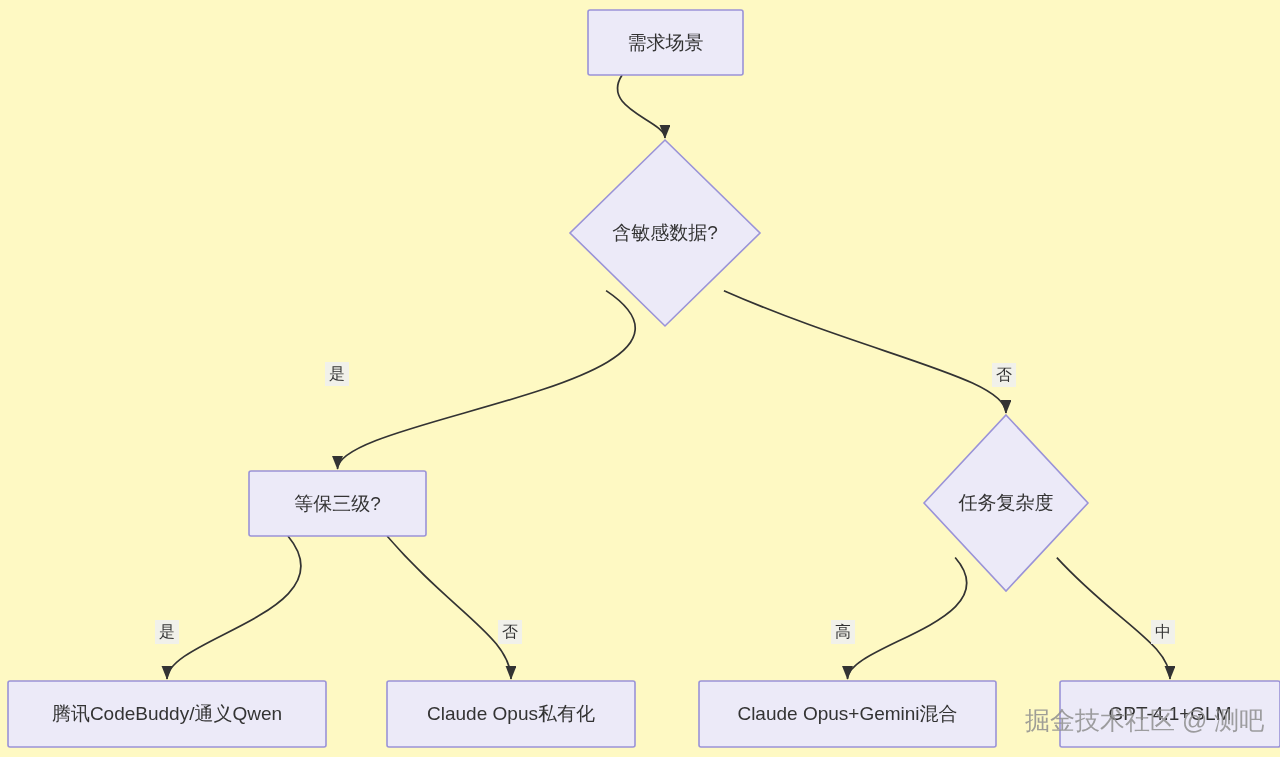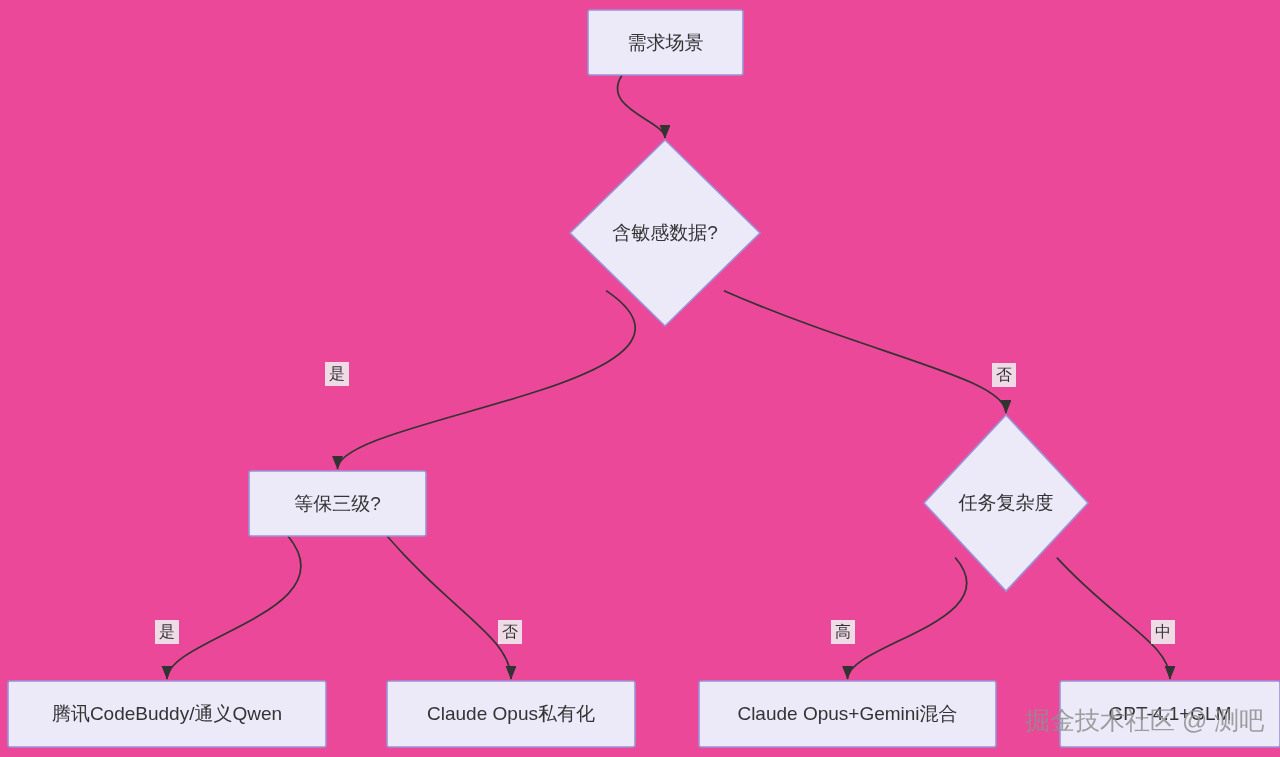--- a/index.html
+++ b/index.html
@@ -7,21 +7,21 @@
     padding: 0;
     background: #ffffff;
   }
   body {
     font-family: "Liberation Sans", "DejaVu Sans", sans-serif;
   }
   #canvas {
     position: relative;
     width: 1280px;
     height: 757px;
-    background: #ec4899;
+    background: #fef9c3;
     overflow: hidden;
   }
   #flow-svg {
     position: absolute;
     left: 0;
     top: 0;
     width: 1280px;
     height: 757px;
   }
   .node-label {

